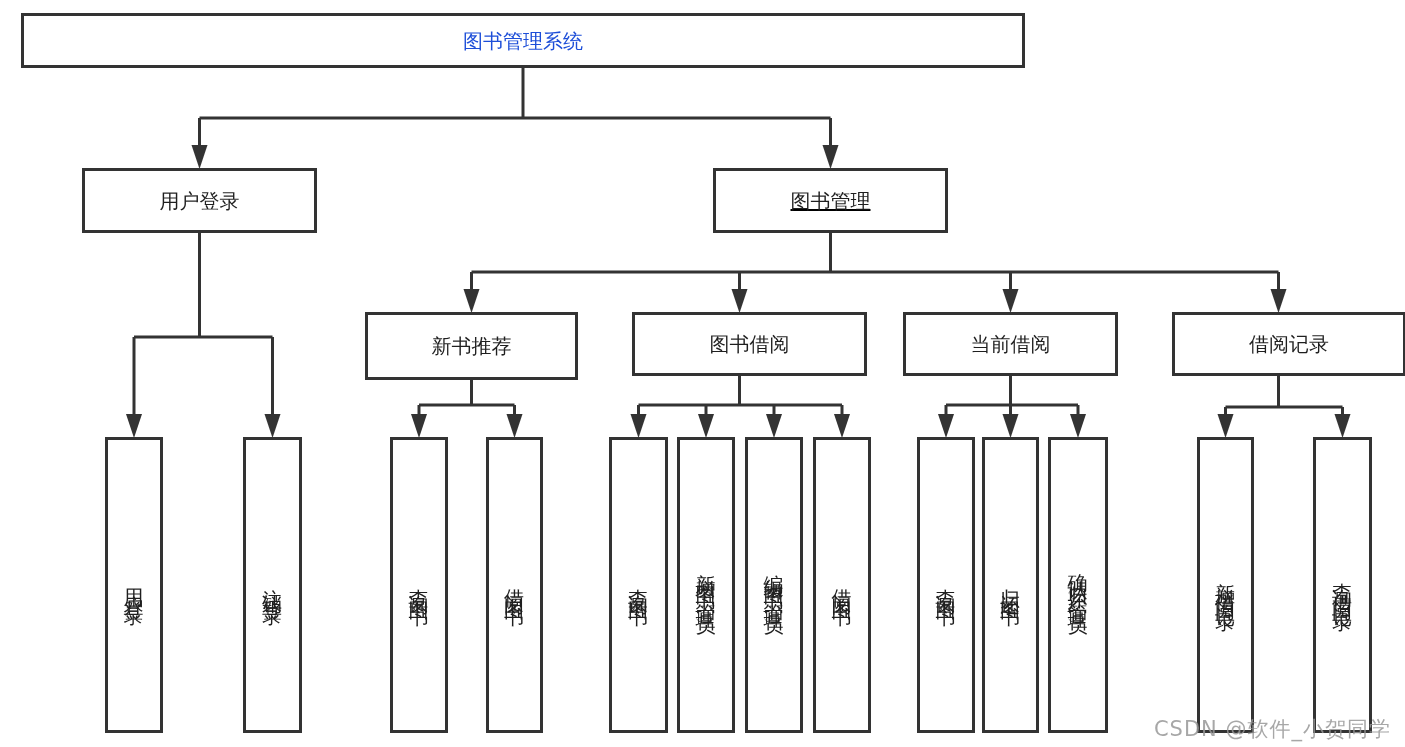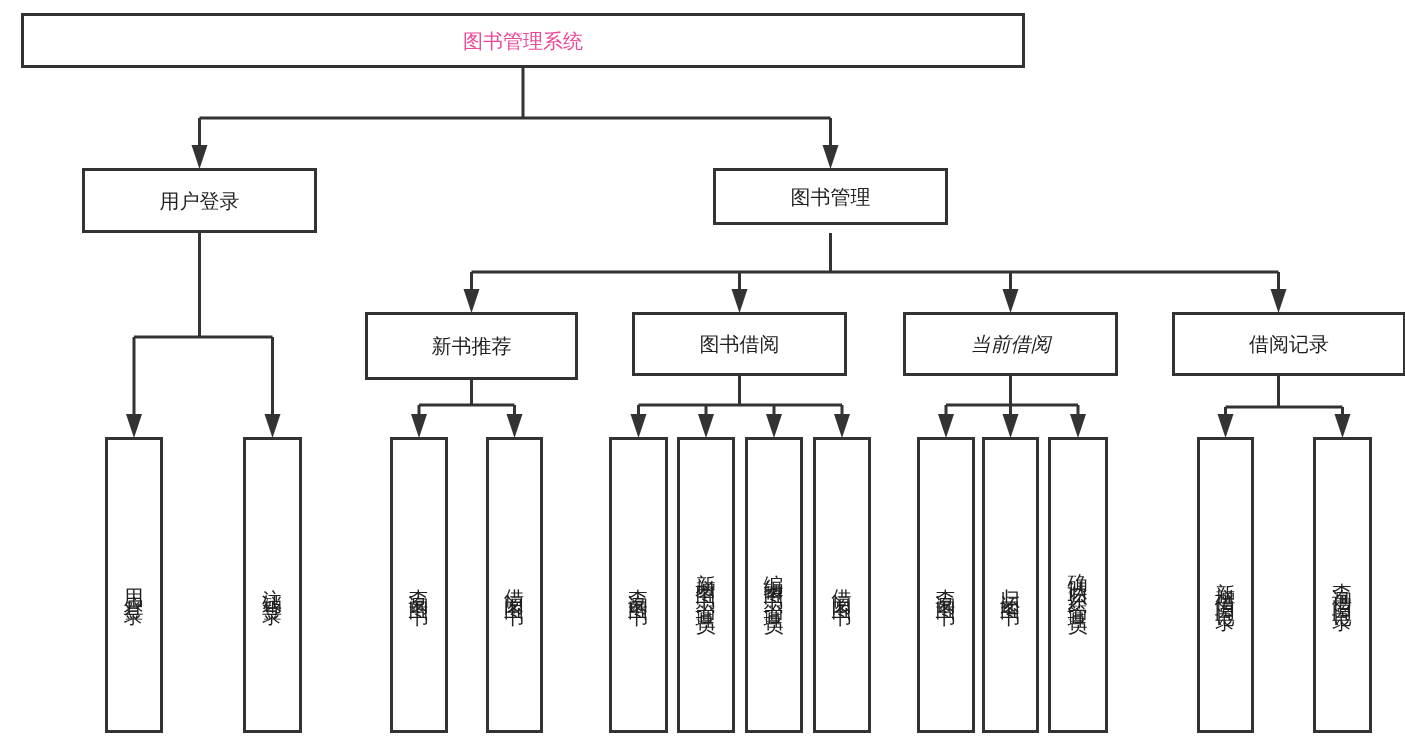--- a/index.html
+++ b/index.html
@@ -99,35 +99,35 @@
       <polygon points="1070,414 1086,414 1078,438" fill="#333333"></polygon>
       <line x1="1278.5" y1="376" x2="1278.5" y2="407" stroke="#333333" stroke-width="3"></line>
       <line x1="1225.5" y1="407" x2="1342.5" y2="407" stroke="#333333" stroke-width="3"></line>
       <line x1="1225.5" y1="407" x2="1225.5" y2="417" stroke="#333333" stroke-width="3"></line>
       <polygon points="1217.5,414 1233.5,414 1225.5,438" fill="#333333"></polygon>
       <line x1="1342.5" y1="407" x2="1342.5" y2="417" stroke="#333333" stroke-width="3"></line>
       <polygon points="1334.5,414 1350.5,414 1342.5,438" fill="#333333"></polygon>
     </svg>
   <div id="nodes-layer">
       <div class="node horizontal" style="left: 21px; top: 13px; width: 1004px; height: 55px; border-color: rgb(51, 51, 51);">
-        <span class="label" style="color: #ec4899;">图书管理系统</span>
+        <span class="label" style="color: #1d4ed8;">图书管理系统</span>
       </div>
       <div class="node horizontal" style="left: 82px; top: 168px; width: 235px; height: 65px; border-color: rgb(51, 51, 51);">
         <span class="label" style="color: rgb(31, 31, 31);">用户登录</span>
       </div>
-      <div class="node horizontal" style="left: 713px; top: 168px; width: 235px; height: 57px; border-color: rgb(51, 51, 51);">
+      <div class="node horizontal" style="left: 713px; top: 168px; width: 235px; height: 65px; border-color: rgb(51, 51, 51); text-decoration: underline;">
         <span class="label" style="color: rgb(31, 31, 31);">图书管理</span>
       </div>
       <div class="node horizontal" style="left: 365px; top: 312px; width: 213px; height: 68px; border-color: rgb(51, 51, 51);">
         <span class="label" style="color: rgb(31, 31, 31);">新书推荐</span>
       </div>
-      <div class="node horizontal" style="left: 632px; top: 312px; width: 215px; height: 64px; border-color: rgb(51, 51, 51);">
+      <div class="node horizontal" style="left: 632px; top: 312px; width: 235px; height: 64px; border-color: rgb(51, 51, 51);">
         <span class="label" style="color: rgb(31, 31, 31);">图书借阅</span>
       </div>
-      <div class="node horizontal" style="left: 903px; top: 312px; width: 215px; height: 64px; border-color: rgb(51, 51, 51); font-style: italic;">
+      <div class="node horizontal" style="left: 903px; top: 312px; width: 215px; height: 64px; border-color: rgb(51, 51, 51);">
         <span class="label" style="color: rgb(31, 31, 31);">当前借阅</span>
       </div>
       <div class="node horizontal" style="left: 1172px; top: 312px; width: 234px; height: 64px; border-color: rgb(51, 51, 51);">
         <span class="label" style="color: rgb(31, 31, 31);">借阅记录</span>
       </div>
       <div class="node vertical" style="left: 105px; top: 437px; width: 58px; height: 296px; border-color: rgb(51, 51, 51);">
         <span class="label" style="color: rgb(31, 31, 31);">用户登录</span>
       </div>
       <div class="node vertical" style="left: 243px; top: 437px; width: 59px; height: 296px; border-color: rgb(51, 51, 51);">
         <span class="label" style="color: rgb(31, 31, 31);">注销登录</span>
@@ -159,13 +159,14 @@
       <div class="node vertical" style="left: 1048px; top: 437px; width: 60px; height: 296px; border-color: rgb(51, 51, 51);">
         <span class="label" style="color: rgb(31, 31, 31);">确认归还（管理员）</span>
       </div>
       <div class="node vertical" style="left: 1197px; top: 437px; width: 57px; height: 296px; border-color: rgb(51, 51, 51);">
         <span class="label" style="color: rgb(31, 31, 31);">新增借阅记录</span>
       </div>
       <div class="node vertical" style="left: 1313px; top: 437px; width: 59px; height: 296px; border-color: rgb(51, 51, 51);">
         <span class="label" style="color: rgb(31, 31, 31);">查询借阅记录</span>
       </div>
     </div>
+  <div id="watermark">CSDN @软件_小贺同学</div>
 </div>
 
 </body></html>

